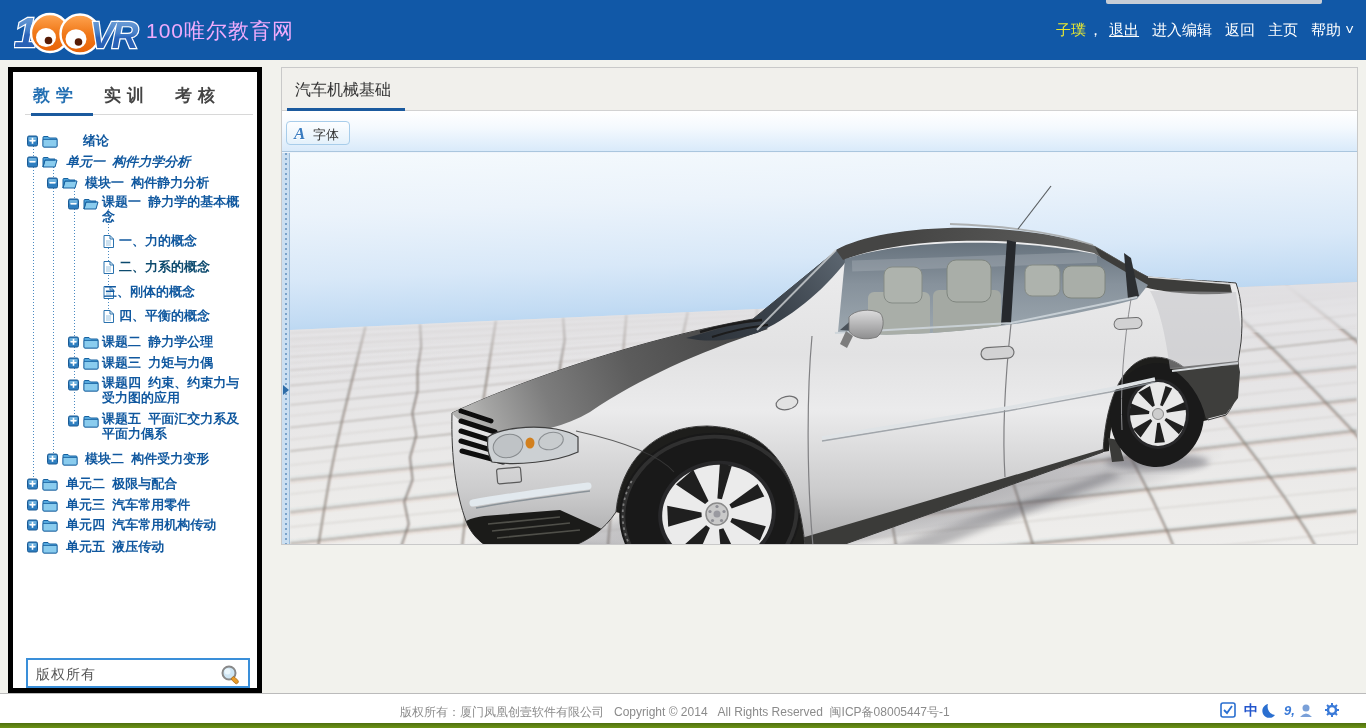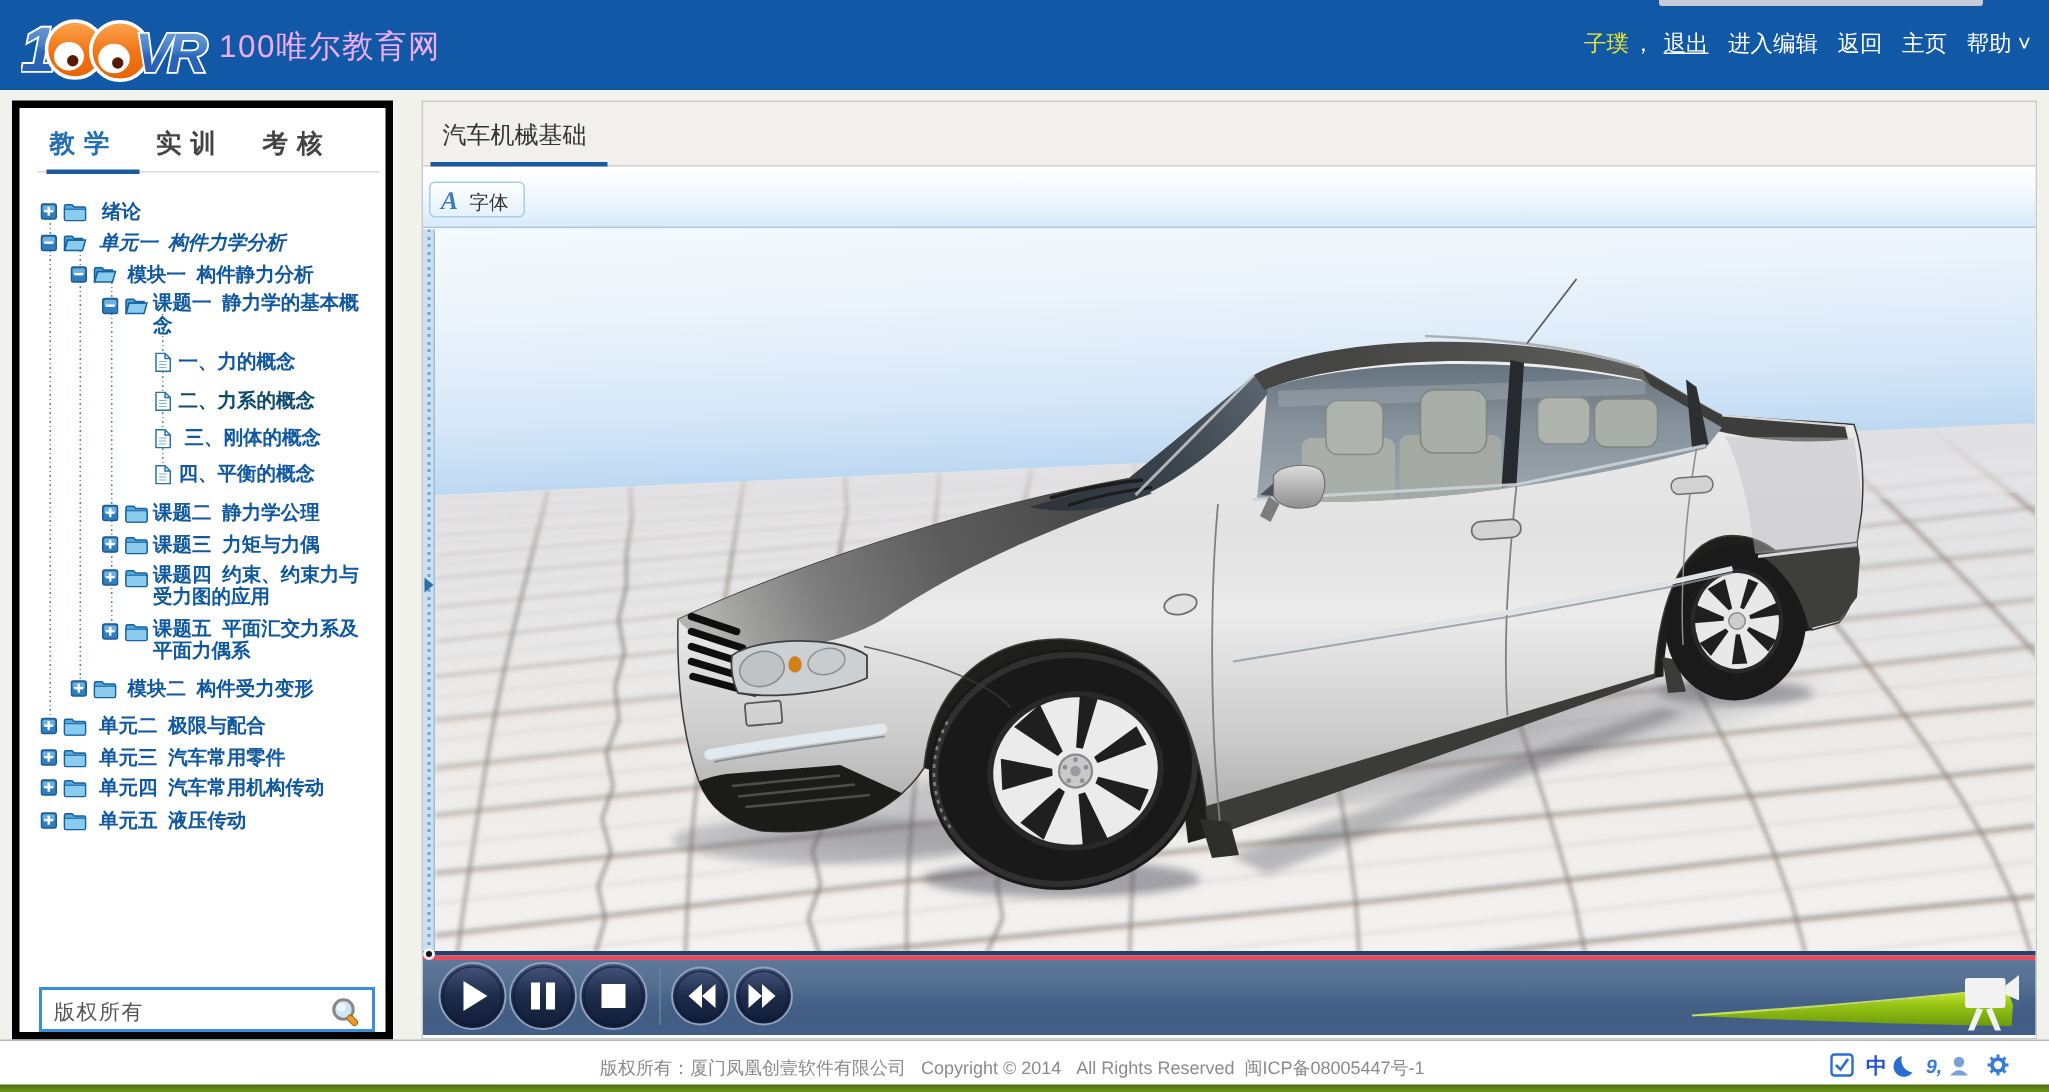--- a/index.html
+++ b/index.html
@@ -22,21 +22,21 @@
 #stabs .t2{left:91px;}
 #stabs .t3{left:162px;}
 #stabs .line{position:absolute;left:12px;top:42px;width:228px;height:1px;background:#d8d8d8;}
 #stabs .active{position:absolute;left:18px;top:41px;width:62px;height:3px;background:#1b5a9e;}
 #tree{position:absolute;left:0;top:0;width:252px;height:520px;font-size:13px;font-weight:bold;color:#10589f;}
 .red{color:#0c4a6e;}
 #searchbox{position:absolute;left:13px;top:586px;width:224px;height:30px;border:2px solid #3a8fd9;background:#fff;}
 #searchbox .ph{position:absolute;left:8px;top:6px;font-size:14px;color:#555;letter-spacing:1px;}
 #searchbox svg{position:absolute;right:5px;top:3px;}
 
-#main{position:absolute;left:281px;top:67px;width:1077px;height:626px;background:#fff;border:1px solid #c9c9c9;overflow:hidden;}
+#main{position:absolute;left:281px;top:67px;width:1077px;height:478px;background:#fff;border:1px solid #c9c9c9;overflow:hidden;}
 #mtabs{position:absolute;left:0;top:0;width:1075px;height:43px;background:#f1f0ec;border-bottom:1px solid #d2d2d2;}
 #mtabs .t{position:absolute;left:13px;top:12px;font-size:16px;color:#333;}
 #mtabs .active{position:absolute;left:5px;top:40px;width:118px;height:3px;background:#1b5a9e;}
 #toolbar{position:absolute;left:0;top:44px;width:1075px;height:40px;background:linear-gradient(#ffffff,#f4f9fe 40%,#d9eafa);border-bottom:1px solid #aac6de;}
 #fontbtn{position:absolute;left:4px;top:9px;width:64px;height:24px;border:1px solid #a8cdea;border-radius:4px;background:linear-gradient(#fdfeff,#e4f1fb);}
 #fontbtn .a{position:absolute;left:7px;top:2px;font-family:"Liberation Serif",serif;font-style:italic;font-weight:bold;font-size:17px;color:#3a7cc0;text-shadow:0.5px 0.5px 0 #fff;}
 #fontbtn .txt{position:absolute;left:26px;top:4px;font-size:13px;color:#333;}
 
 #viewer{position:absolute;left:0;top:84px;width:1076px;height:543px;overflow:hidden;background:#eef4fb;}
 #scene{position:absolute;left:8px;top:1px;width:1067px;height:482px;overflow:hidden;}
@@ -109,21 +109,21 @@
         <svg style="position:absolute;left:14px;top:63px" width="11" height="12" viewBox="0 0 11 12">
           <rect x="0.5" y="1" width="10" height="10" rx="1.5" fill="#2f7fc0" stroke="#1b5a94"></rect>
           <rect x="1.5" y="2" width="8" height="4" rx="1" fill="#6fb1dd"></rect>
           <rect x="2.5" y="5" width="6" height="1.6" fill="#fff"></rect>
           <rect x="4.7" y="2.8" width="1.6" height="6" fill="#fff"></rect>
         </svg>
         <svg style="position:absolute;left:29px;top:62px" width="16" height="14" viewBox="0 0 16 14">
           <path d="M1,12 L1,3.5 Q1,2.5 2,2.5 L6,2.5 L7.5,4 L14,4 Q15,4 15,5 L15,12 Q15,13 14,13 L2,13 Q1,13 1,12 Z" fill="#55a9de" stroke="#16619f"></path>
           <path d="M1,5.5 L15,5.5 L15,12 Q15,13 14,13 L2,13 Q1,13 1,12 Z" fill="#8accee" stroke="#16619f" stroke-width="0.8"></path>
         </svg>
-        <span class="lbl" style="position:absolute;left:55px;top:60px;text-align:right;">绪论</span>
+        <span class="lbl" style="position:absolute;left:70px;top:60px;text-align:right;">绪论</span>
         <svg style="position:absolute;left:14px;top:84px" width="11" height="12" viewBox="0 0 11 12">
           <rect x="0.5" y="1" width="10" height="10" rx="1.5" fill="#2f7fc0" stroke="#1b5a94"></rect>
           <rect x="1.5" y="2" width="8" height="4" rx="1" fill="#6fb1dd"></rect>
           <rect x="2.5" y="5" width="6" height="1.6" fill="#fff"></rect>
         </svg>
         <svg style="position:absolute;left:29px;top:83px" width="16" height="14" viewBox="0 0 16 14">
           <path d="M1,12 L3,5 L15,5 L13,12 Z" fill="#8accee" stroke="#16619f"></path>
           <path d="M1,12 L1,3.5 Q1,2.5 2,2.5 L6,2.5 L7.5,4 L13,4 L13,5 L3,5 Z" fill="#4aa0d8" stroke="#16619f"></path>
         </svg>
         <span class="lbl" style="position:absolute;left:53px;top:81px;font-style:italic;">单元一&nbsp; 构件力学分析</span>
@@ -157,21 +157,21 @@
           <path d="M1,0.5 L7,0.5 L10.5,4 L10.5,12.5 L1,12.5 Z" fill="#fff" stroke="#2a72ae"></path>
           <path d="M7,0.5 L7,4 L10.5,4" fill="none" stroke="#2a72ae"></path>
           <path d="M3,6 L8,6 M3,8 L8,8 M3,10 L8,10" stroke="#7fb2d8" stroke-width="0.8"></path>
         </svg>
         <span class="lbl red" style="position:absolute;left:106px;top:186px;">二、力系的概念</span>
         <svg style="position:absolute;left:90px;top:214px" width="11" height="13" viewBox="0 0 11 13">
           <path d="M1,0.5 L7,0.5 L10.5,4 L10.5,12.5 L1,12.5 Z" fill="#fff" stroke="#2a72ae"></path>
           <path d="M7,0.5 L7,4 L10.5,4" fill="none" stroke="#2a72ae"></path>
           <path d="M3,6 L8,6 M3,8 L8,8 M3,10 L8,10" stroke="#7fb2d8" stroke-width="0.8"></path>
         </svg>
-        <span class="lbl" style="position:absolute;left:110px;top:211px;text-align:right;">三、刚体的概念</span>
+        <span class="lbl" style="position:absolute;left:91px;top:211px;text-align:right;">三、刚体的概念</span>
         <svg style="position:absolute;left:90px;top:238px" width="11" height="13" viewBox="0 0 11 13">
           <path d="M1,0.5 L7,0.5 L10.5,4 L10.5,12.5 L1,12.5 Z" fill="#fff" stroke="#2a72ae"></path>
           <path d="M7,0.5 L7,4 L10.5,4" fill="none" stroke="#2a72ae"></path>
           <path d="M3,6 L8,6 M3,8 L8,8 M3,10 L8,10" stroke="#7fb2d8" stroke-width="0.8"></path>
         </svg>
         <span class="lbl" style="position:absolute;left:106px;top:235px;">四、平衡的概念</span>
         <svg style="position:absolute;left:55px;top:264px" width="11" height="12" viewBox="0 0 11 12">
           <rect x="0.5" y="1" width="10" height="10" rx="1.5" fill="#2f7fc0" stroke="#1b5a94"></rect>
           <rect x="1.5" y="2" width="8" height="4" rx="1" fill="#6fb1dd"></rect>
           <rect x="2.5" y="5" width="6" height="1.6" fill="#fff"></rect>

